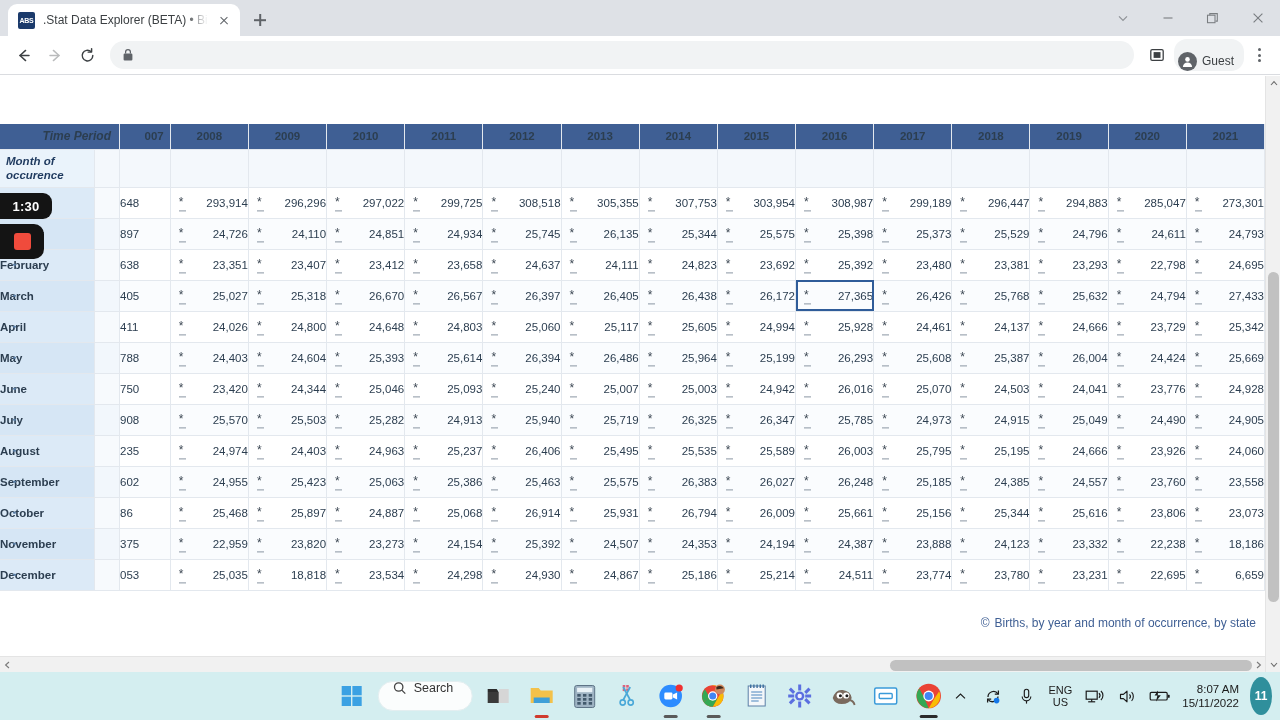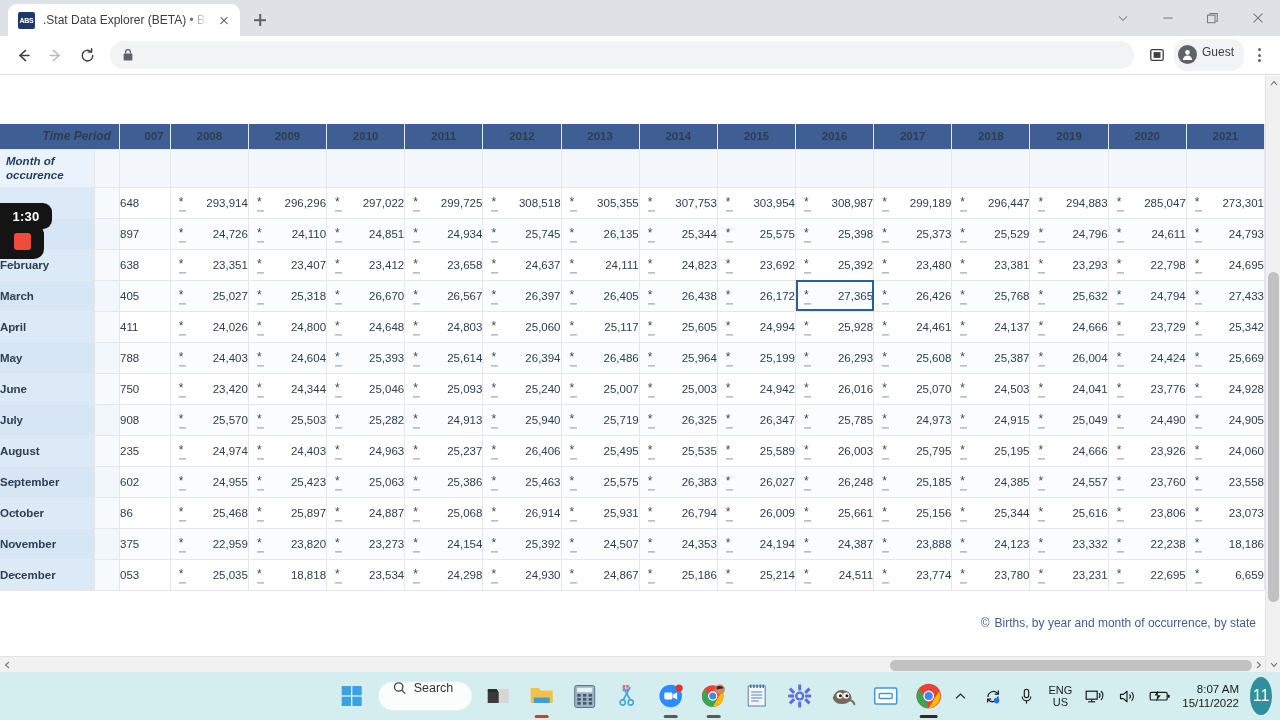--- a/index.html
+++ b/index.html
@@ -66,21 +66,21 @@
     flex: 1 1 auto; height: 28px; background: #f1f3f4; border-radius: 14px;
     display: flex; align-items: center; padding: 0 12px; gap: 10px;
     margin: 0 6px; overflow: hidden;
   }
   .omnibox .urltext {
     font-size: 12.5px; color: #202124; white-space: nowrap; overflow: hidden;
     letter-spacing: -0.1px;
   }
   .omnibox .urltext .dim { color: #5f6368; }
   .profile {
-    display:flex; gap:5px; height:32px; padding:6px 10px 0 4px;
+    display:flex; align-items:center; gap:5px; height:32px; padding:12px 10px 0 4px;
     border-radius:13px; background:#f1f3f4;
   }
   .avatar {
     width:19px; height:19px; border-radius:50%; background:#5f6368;
     display:flex;align-items:center;justify-content:center;
   }
   .profile .pname { font-size:12px; color:#3c4043; }
   .dots { width:26px; height:26px; display:flex;flex-direction:column;align-items:center;justify-content:center;gap:2.4px; }
   .dots i { width:3px;height:3px;border-radius:50%;background:#5f6368; display:block;}
 
@@ -174,21 +174,21 @@
   
   .hscroll {
     position: absolute; left: 0; bottom: 0; width: 1265px; height: 16px;
     background: #f1f1f1; border-top: 1px solid #e4e4e4;
   }
   .hscroll .thumb { position:absolute; top:2.5px; height:11px; background:#c1c1c1; border-radius:6px; }
   .hs-arrow { position:absolute; top:0; width:14px; height:16px; display:flex;align-items:center;justify-content:center; }
 
   
   .rec-timer {
-    position: absolute; left: 0; top: 203px; width: 52px; height: 26px;
+    position: absolute; left: 0; top: 193px; width: 52px; height: 26px;
     background: #141414; color: #ffffff; border-radius: 0 9px 9px 0;
     display: flex; align-items: center; justify-content: center;
     font-size: 13px; font-weight: bold; font-family: "Liberation Sans", sans-serif;
     letter-spacing: 0.3px; z-index: 40;
   }
   .rec-stop {
     position: absolute; left: 0; top: 224px; width: 44px; height: 35px;
     background: #141414; border-radius: 0 10px 10px 0;
     display: flex; align-items: center; justify-content: center; z-index: 40;
   }
@@ -213,21 +213,21 @@
   .search-pill span { font-size: 12.5px; color: #333; }
 
   .tb-right {
     position:absolute; right: 8px; display:flex; align-items:center; gap:11px;
   }
   .tray-ico { width:22px; height:22px; display:flex; align-items:center; justify-content:center; }
   .lang { font-size:11px; color:#1b1b1b; text-align:center; line-height:12px; }
   .clock { font-size:11.5px; color:#1b1b1b; text-align:right; line-height:14px; }
   .notif-badge {
     width:22px;height:38px;border-radius:50%;background:#2f8f9c;color:#fff;
-    font-size:16px;font-weight:normal;display:flex;align-items:center;justify-content:center;
+    font-size:12px;font-weight:bold;display:flex;align-items:center;justify-content:center;
   }
 </style>
 </head>
 <body>
 
 <div class="browser">
 
   <div class="tabstrip">
     <div class="tab">
       <div class="favicon">ABS</div>

